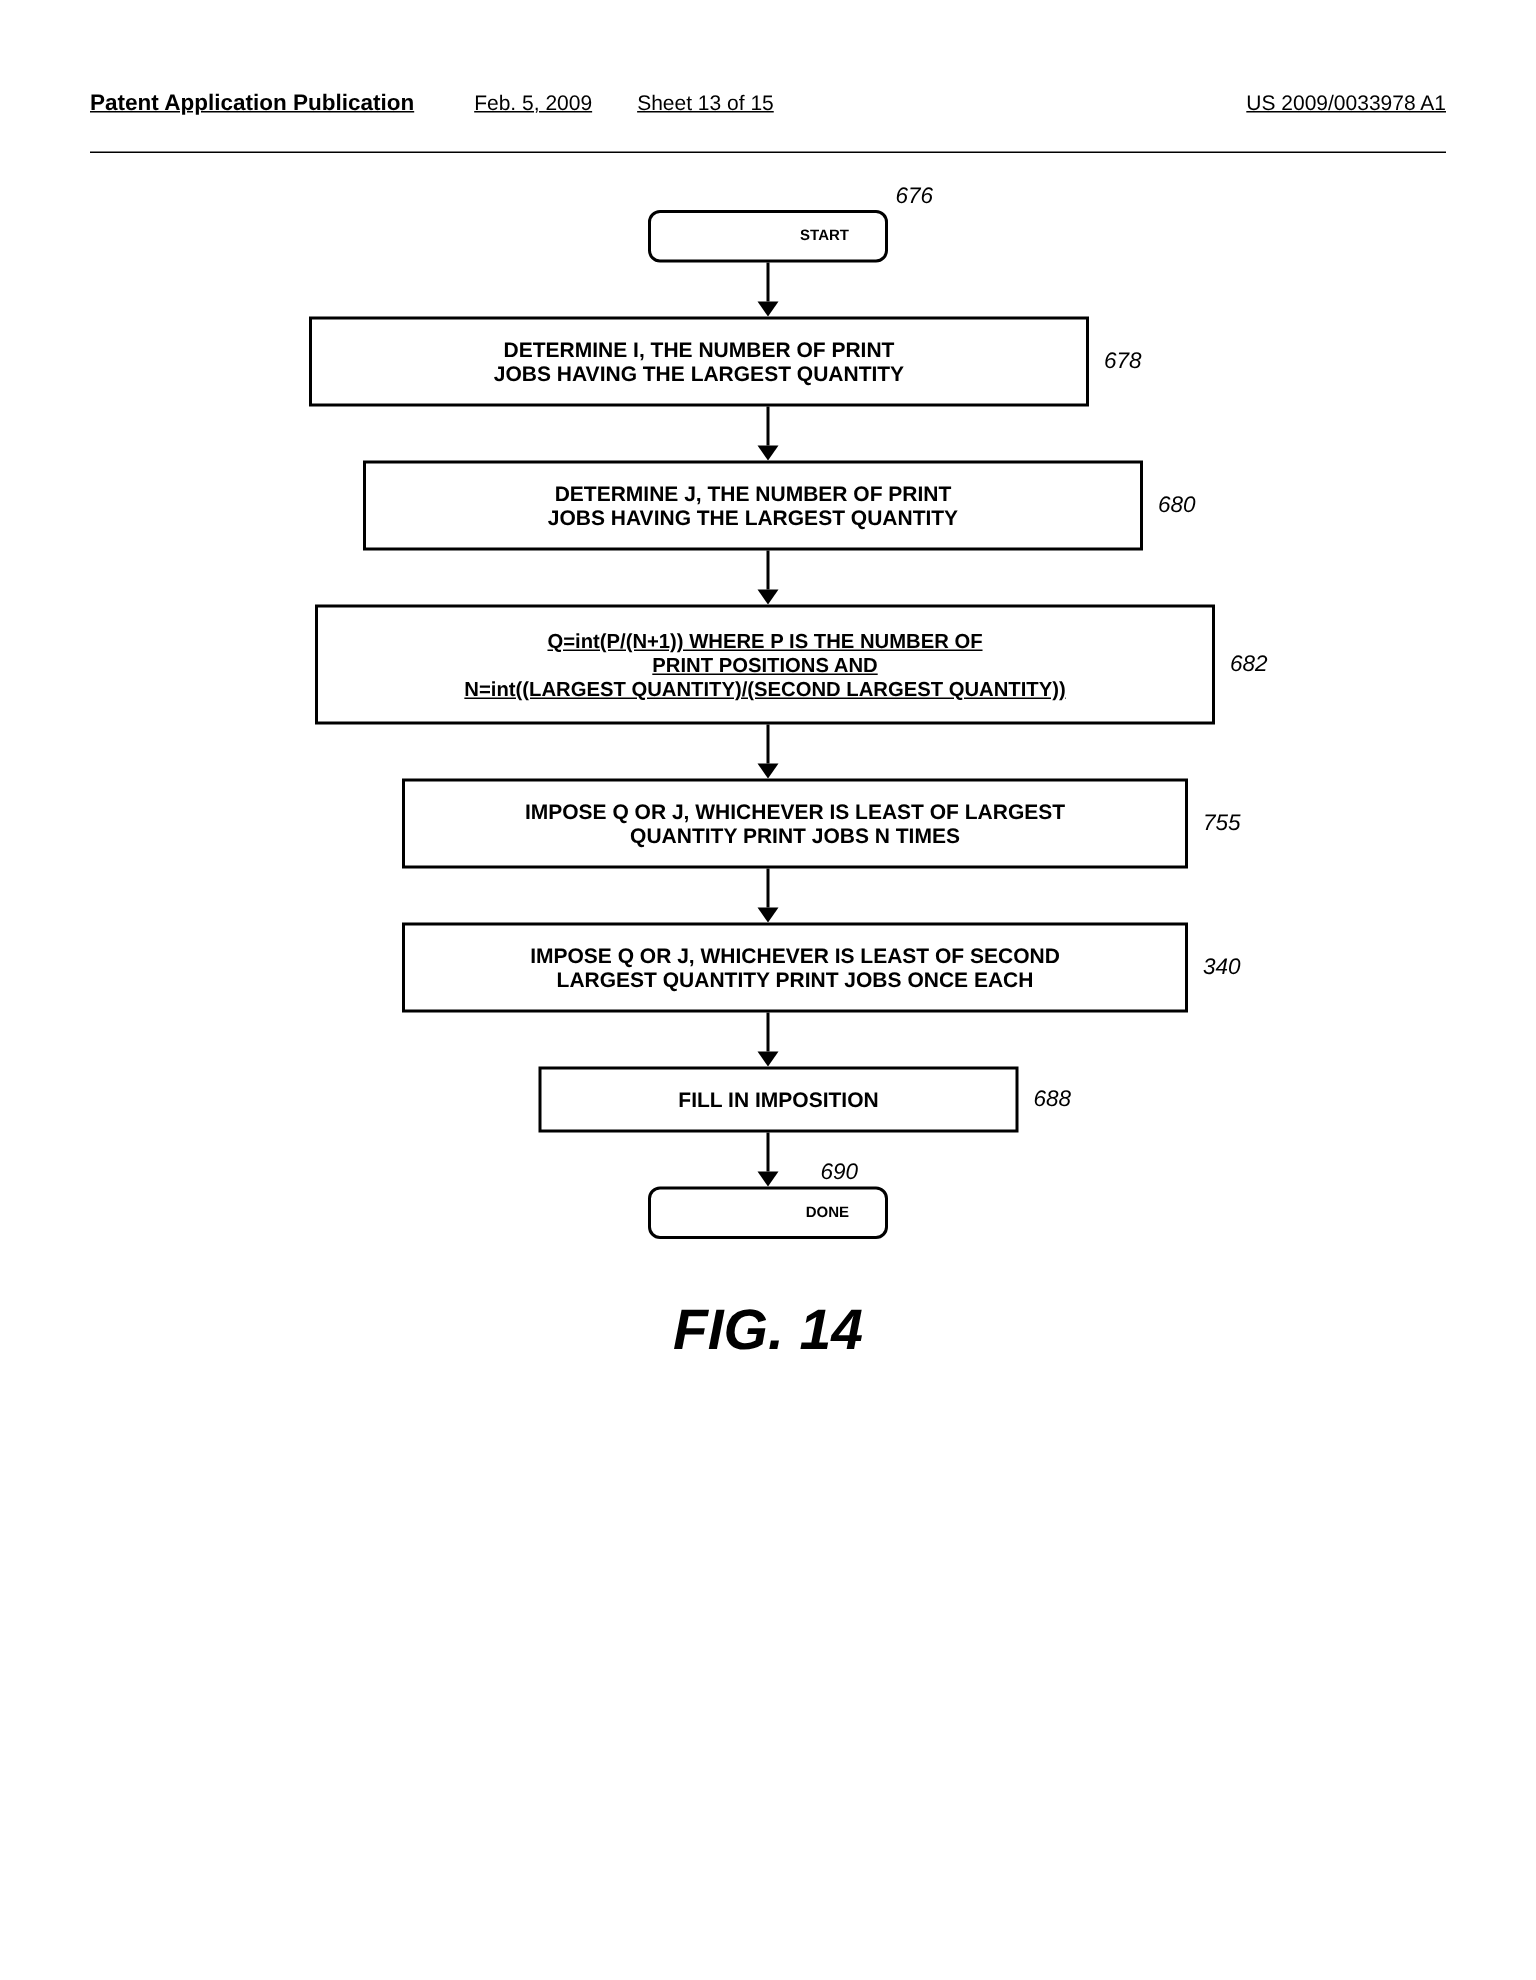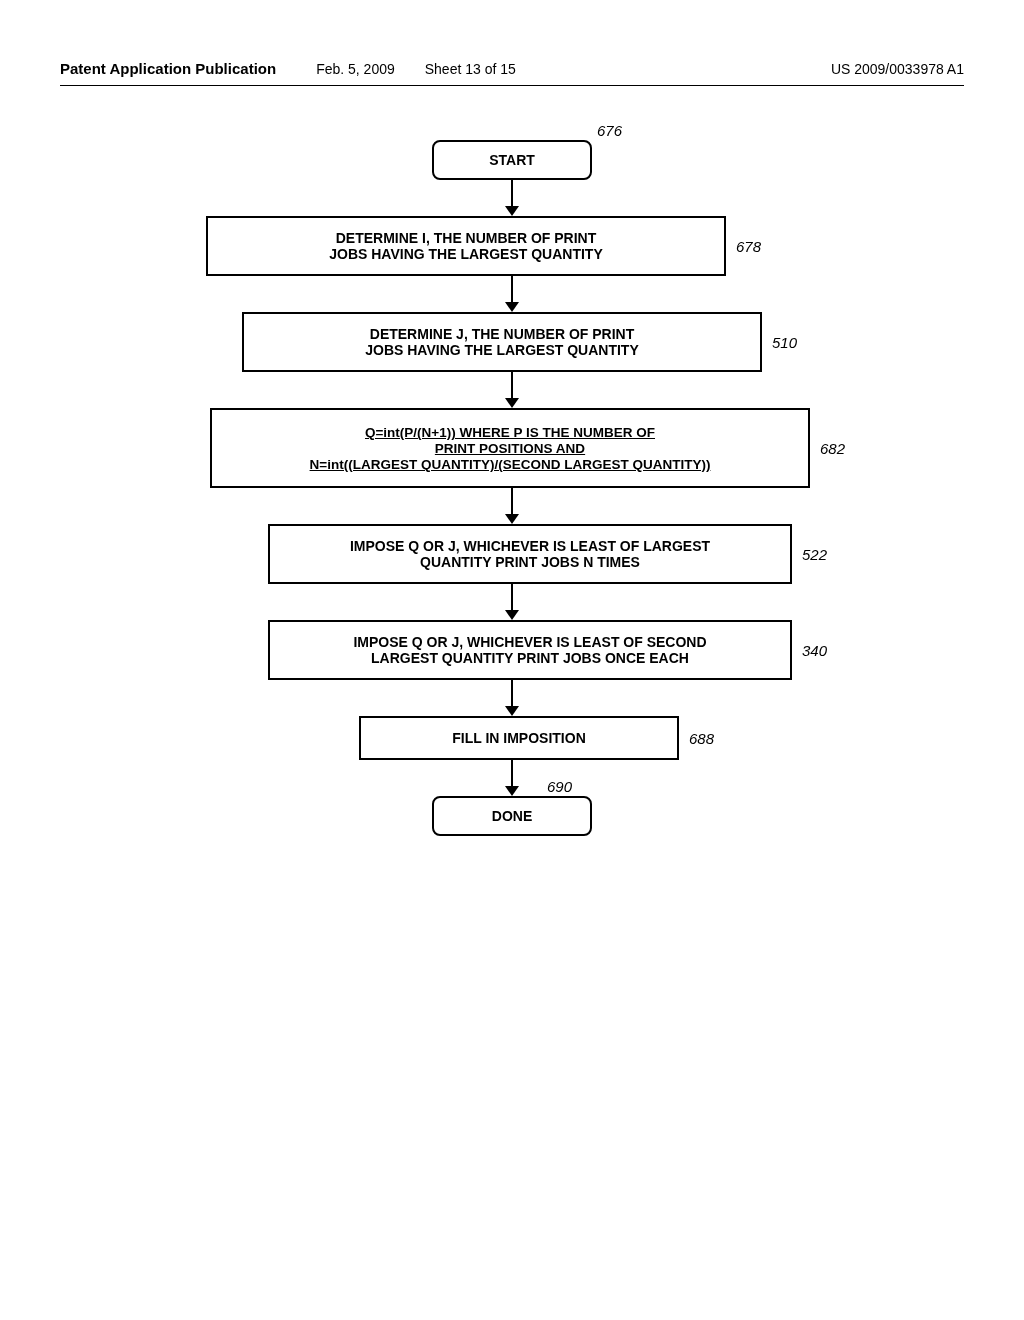--- a/index.html
+++ b/index.html
@@ -18,21 +18,22 @@
     }
     .header {
       position: absolute;
       top: 60px;
       left: 60px;
       right: 60px;
       display: flex;
       align-items: baseline;
       gap: 30px;
       border-bottom: 1px solid #000;
-      padding-bottom: 8px;
+      padding-bottom: 24px;
+      text-decoration: underline;
     }
     .header-title {
       font-size: 15px;
       font-weight: bold;
       font-family: Arial, sans-serif;
     }
     .header-date {
       font-size: 14px;
       font-family: Arial, sans-serif;
       margin-left: 10px;
@@ -71,22 +72,22 @@
       position: absolute;
       font-size: 14px;
       font-style: italic;
       font-family: Arial, sans-serif;
       white-space: nowrap;
     }
     .box-rounded {
       border: 2px solid #000;
       border-radius: 8px;
       padding: 10px 24px;
-      text-align: center;
-      font-size: 14px;
+      text-align: right;
+      font-size: 10px;
       font-weight: bold;
       font-family: Arial, sans-serif;
       background: #fff;
       min-width: 160px;
     }
     .box-rect {
       border: 2px solid #000;
       padding: 12px 20px;
       text-align: center;
       font-size: 14px;
@@ -160,21 +161,21 @@
       <div class="arrow">
         <div class="arrow-line"></div>
         <div class="arrow-head"></div>
       </div>
 
       <div class="node-row" style="position:relative; width:540px;">
         <div class="box-rect box-wide">
           <span style="white-space:pre-line;">DETERMINE J, THE NUMBER OF PRINT
 JOBS HAVING THE LARGEST QUANTITY</span>
         </div>
-        <span class="node-label-right" style="position:absolute; left: 530px; top: 50%; transform:translateY(-50%); font-size:15px; font-style:italic;">510</span>
+        <span class="node-label-right" style="position:absolute; left: 530px; top: 50%; transform:translateY(-50%); font-size:15px; font-style:italic;">680</span>
       </div>
 
       <div class="arrow">
         <div class="arrow-line"></div>
         <div class="arrow-head"></div>
       </div>
 
       <div class="node-row" style="position:relative; width:604px;text-decoration:underline;">
         <div class="box-rect" style="width:600px; padding: 14px 18px;">
           <span style="white-space:pre-line; font-size:13.5px;">Q=int(P/(N+1)) WHERE P IS THE NUMBER OF
@@ -187,21 +188,21 @@
       <div class="arrow">
         <div class="arrow-line"></div>
         <div class="arrow-head"></div>
       </div>
 
       <div class="node-row" style="position:relative; width:560px;">
         <div class="box-rect" style="width:560px;margin-left:36px;">
           <span style="white-space:pre-line;">IMPOSE Q OR J, WHICHEVER IS LEAST OF LARGEST
 QUANTITY PRINT JOBS N TIMES</span>
         </div>
-        <span class="node-label-right" style="position:absolute; left: 570px; top: 50%; transform:translateY(-50%); font-size:15px; font-style:italic;">522</span>
+        <span class="node-label-right" style="position:absolute; left: 570px; top: 50%; transform:translateY(-50%); font-size:15px; font-style:italic;">755</span>
       </div>
 
       <div class="arrow">
         <div class="arrow-line"></div>
         <div class="arrow-head"></div>
       </div>
 
       <div class="node-row" style="position:relative; width:560px;">
         <div class="box-rect" style="width:560px;margin-left:36px;">
           <span style="white-space:pre-line;">IMPOSE Q OR J, WHICHEVER IS LEAST OF SECOND
@@ -225,16 +226,17 @@
       <div class="arrow">
         <div class="arrow-line"></div>
         <div class="arrow-head"></div>
       </div>
 
       <div class="node-row" style="position:relative;">
         <div class="box-rounded">DONE</div>
         <span class="node-label-right" style="position:absolute; left: 115px; top: -18px; font-size:15px; font-style:italic;">690</span>
       </div>
 
+      <div class="fig-caption" style="margin-top:40px;">FIG. 14</div>
 
     </div>
   </div>
 </div>
 
 </body></html>

